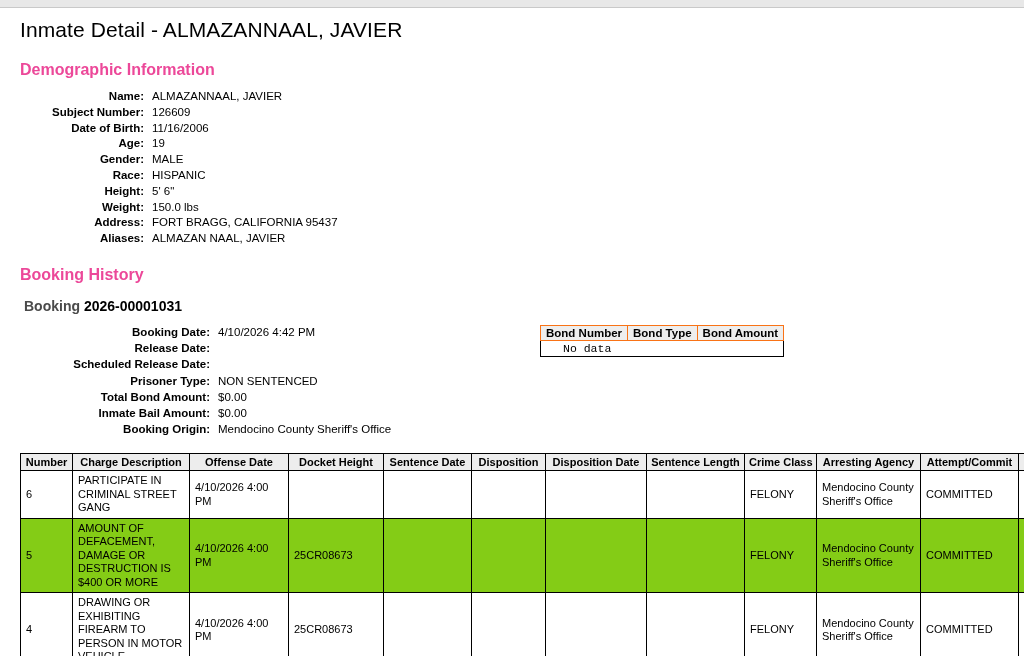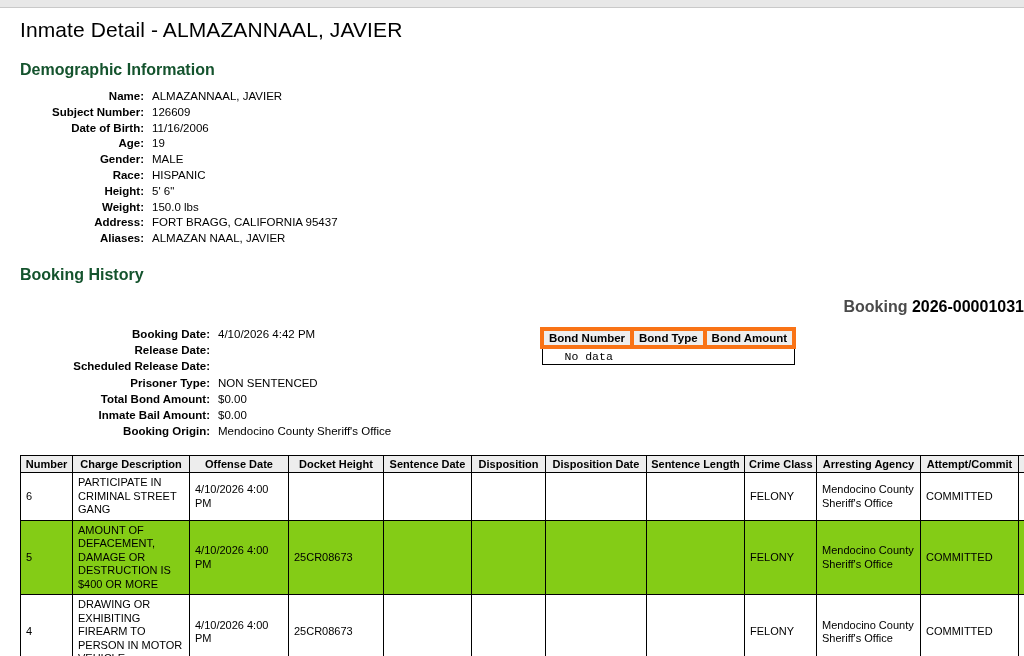--- a/index.html
+++ b/index.html
@@ -29,27 +29,26 @@
   h1.page-title {
     font-size: 21px;
     font-weight: normal;
     margin: 10px 0 0 0;
     letter-spacing: 0.1px;
   }
   h2.section-title {
     font-size: 16px;
     font-weight: bold;
     margin: 19px 0 10px 0;
-    color: #14532d;
+    color: #ec4899;
   }
   h3.booking-title {
-    font-size: 16px;
-    font-weight: bold;
-    margin: 14px 0 10px 16px;
-    text-align: right;
+    font-size: 14px;
+    font-weight: bold;
+    margin: 14px 0 10px 4px;
   }
   h3.booking-title .bk-label { font-weight: bold; color: #4a4a4a; }
   h3.booking-title .bk-num { font-weight: bold; color: #000; }
 
   
   .kv {
     font-size: 11.5px;
     line-height: 15.8px;
   }
   .kv-row { display: flex; }
@@ -74,21 +73,21 @@
   }
   .booking-left .kv-label { width: 198px; }
   .booking-left .kv-row { line-height: 16.2px; align-items: center; }
 
   .bond-table {
     border-collapse: collapse;
     font-size: 11.5px;
     margin-top: 1px;
   }
   .bond-table th {
-    border: 4px solid #f97316;
+    border: 1px solid #f97316;
     background: #eeeeee;
     font-weight: bold;
     padding: 1px 5px;
     text-align: left;
     white-space: nowrap;
   }
   .bond-table td.nodata {
     border: 1px solid #000;
     border-top: none;
     padding: 1px 22px;

